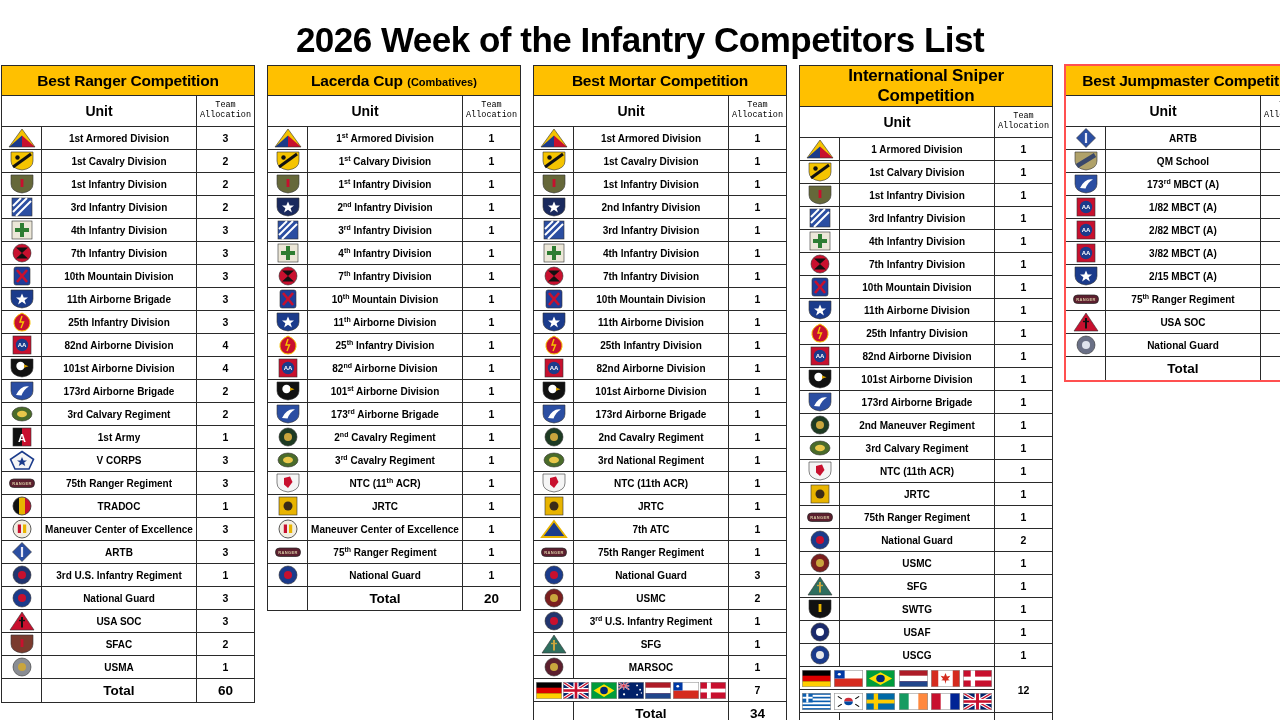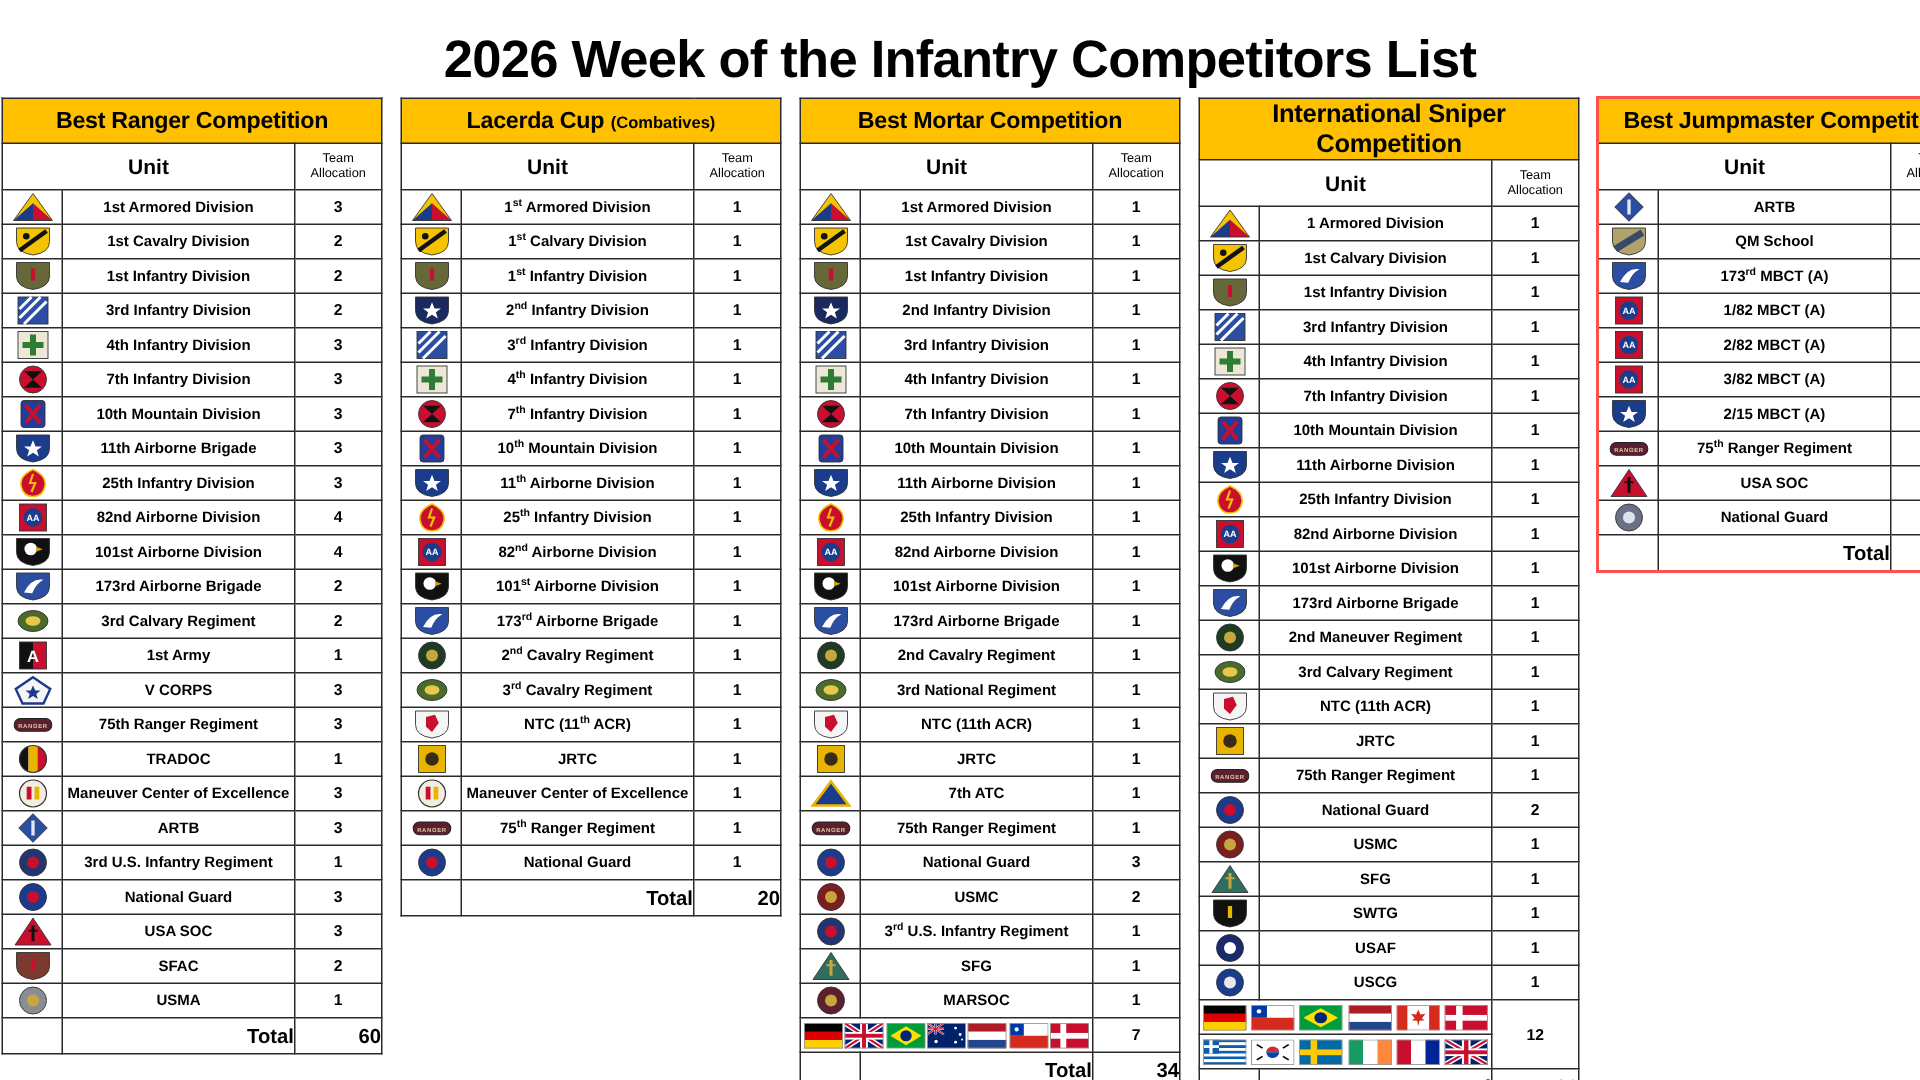--- a/index.html
+++ b/index.html
@@ -10,29 +10,29 @@
   .tcol{flex:0 0 auto;}
   table.comp{border-collapse:collapse;table-layout:fixed;width:254px;background:#fff;}
   .comp col.c-ic{width:40px}
   .comp col.c-al{width:58px}
   .comp th,.comp td{border:1px solid #2a2a2a;padding:0;text-align:center;overflow:hidden;vertical-align:middle;}
   .hdr{background:var(--hdr,#FFC000);height:29px;font-weight:bold;}
   .hdr .htitle{font-size:15.5px;letter-spacing:-0.2px;}
   .smh .hdr .htitle{font-size:17px;}
   .hsuffix{font-size:11px;font-weight:bold;}
   .unith{height:30px;font-size:14px;font-weight:bold;}
-  .alloch{font-size:8.5px;font-weight:normal;line-height:1.15;}
+  .alloch{font-size:8.5px;font-weight:normal;line-height:1.15;font-family:Liberation Mono, monospace;}
   tr.r td{height:22px;}
   .ic svg{display:inline-block;vertical-align:middle;}
   .un{font-size:10px;font-weight:bold;white-space:nowrap;}
   .un sup{font-size:7px;}
   .alloc{font-size:10.5px;font-weight:bold;}
   .fcell{padding:0;}
   .fstrip{display:flex;align-items:center;justify-content:space-between;padding:1px 2px;}
-  .totalr td{height:23px;text-align:right;}
+  .totalr td{height:23px;}
   .tl,.tv{font-size:13.5px;font-weight:bold;}
   .redb{outline:2px solid var(--redb,#FF5050);outline-offset:-1px;}
 </style>
 </head>
 <body>
 
 <div class="page">
   <h1 class="title">2026 Week of the Infantry Competitors List</h1>
   <div class="tables" id="tables-row">
       <div class="tcol">

